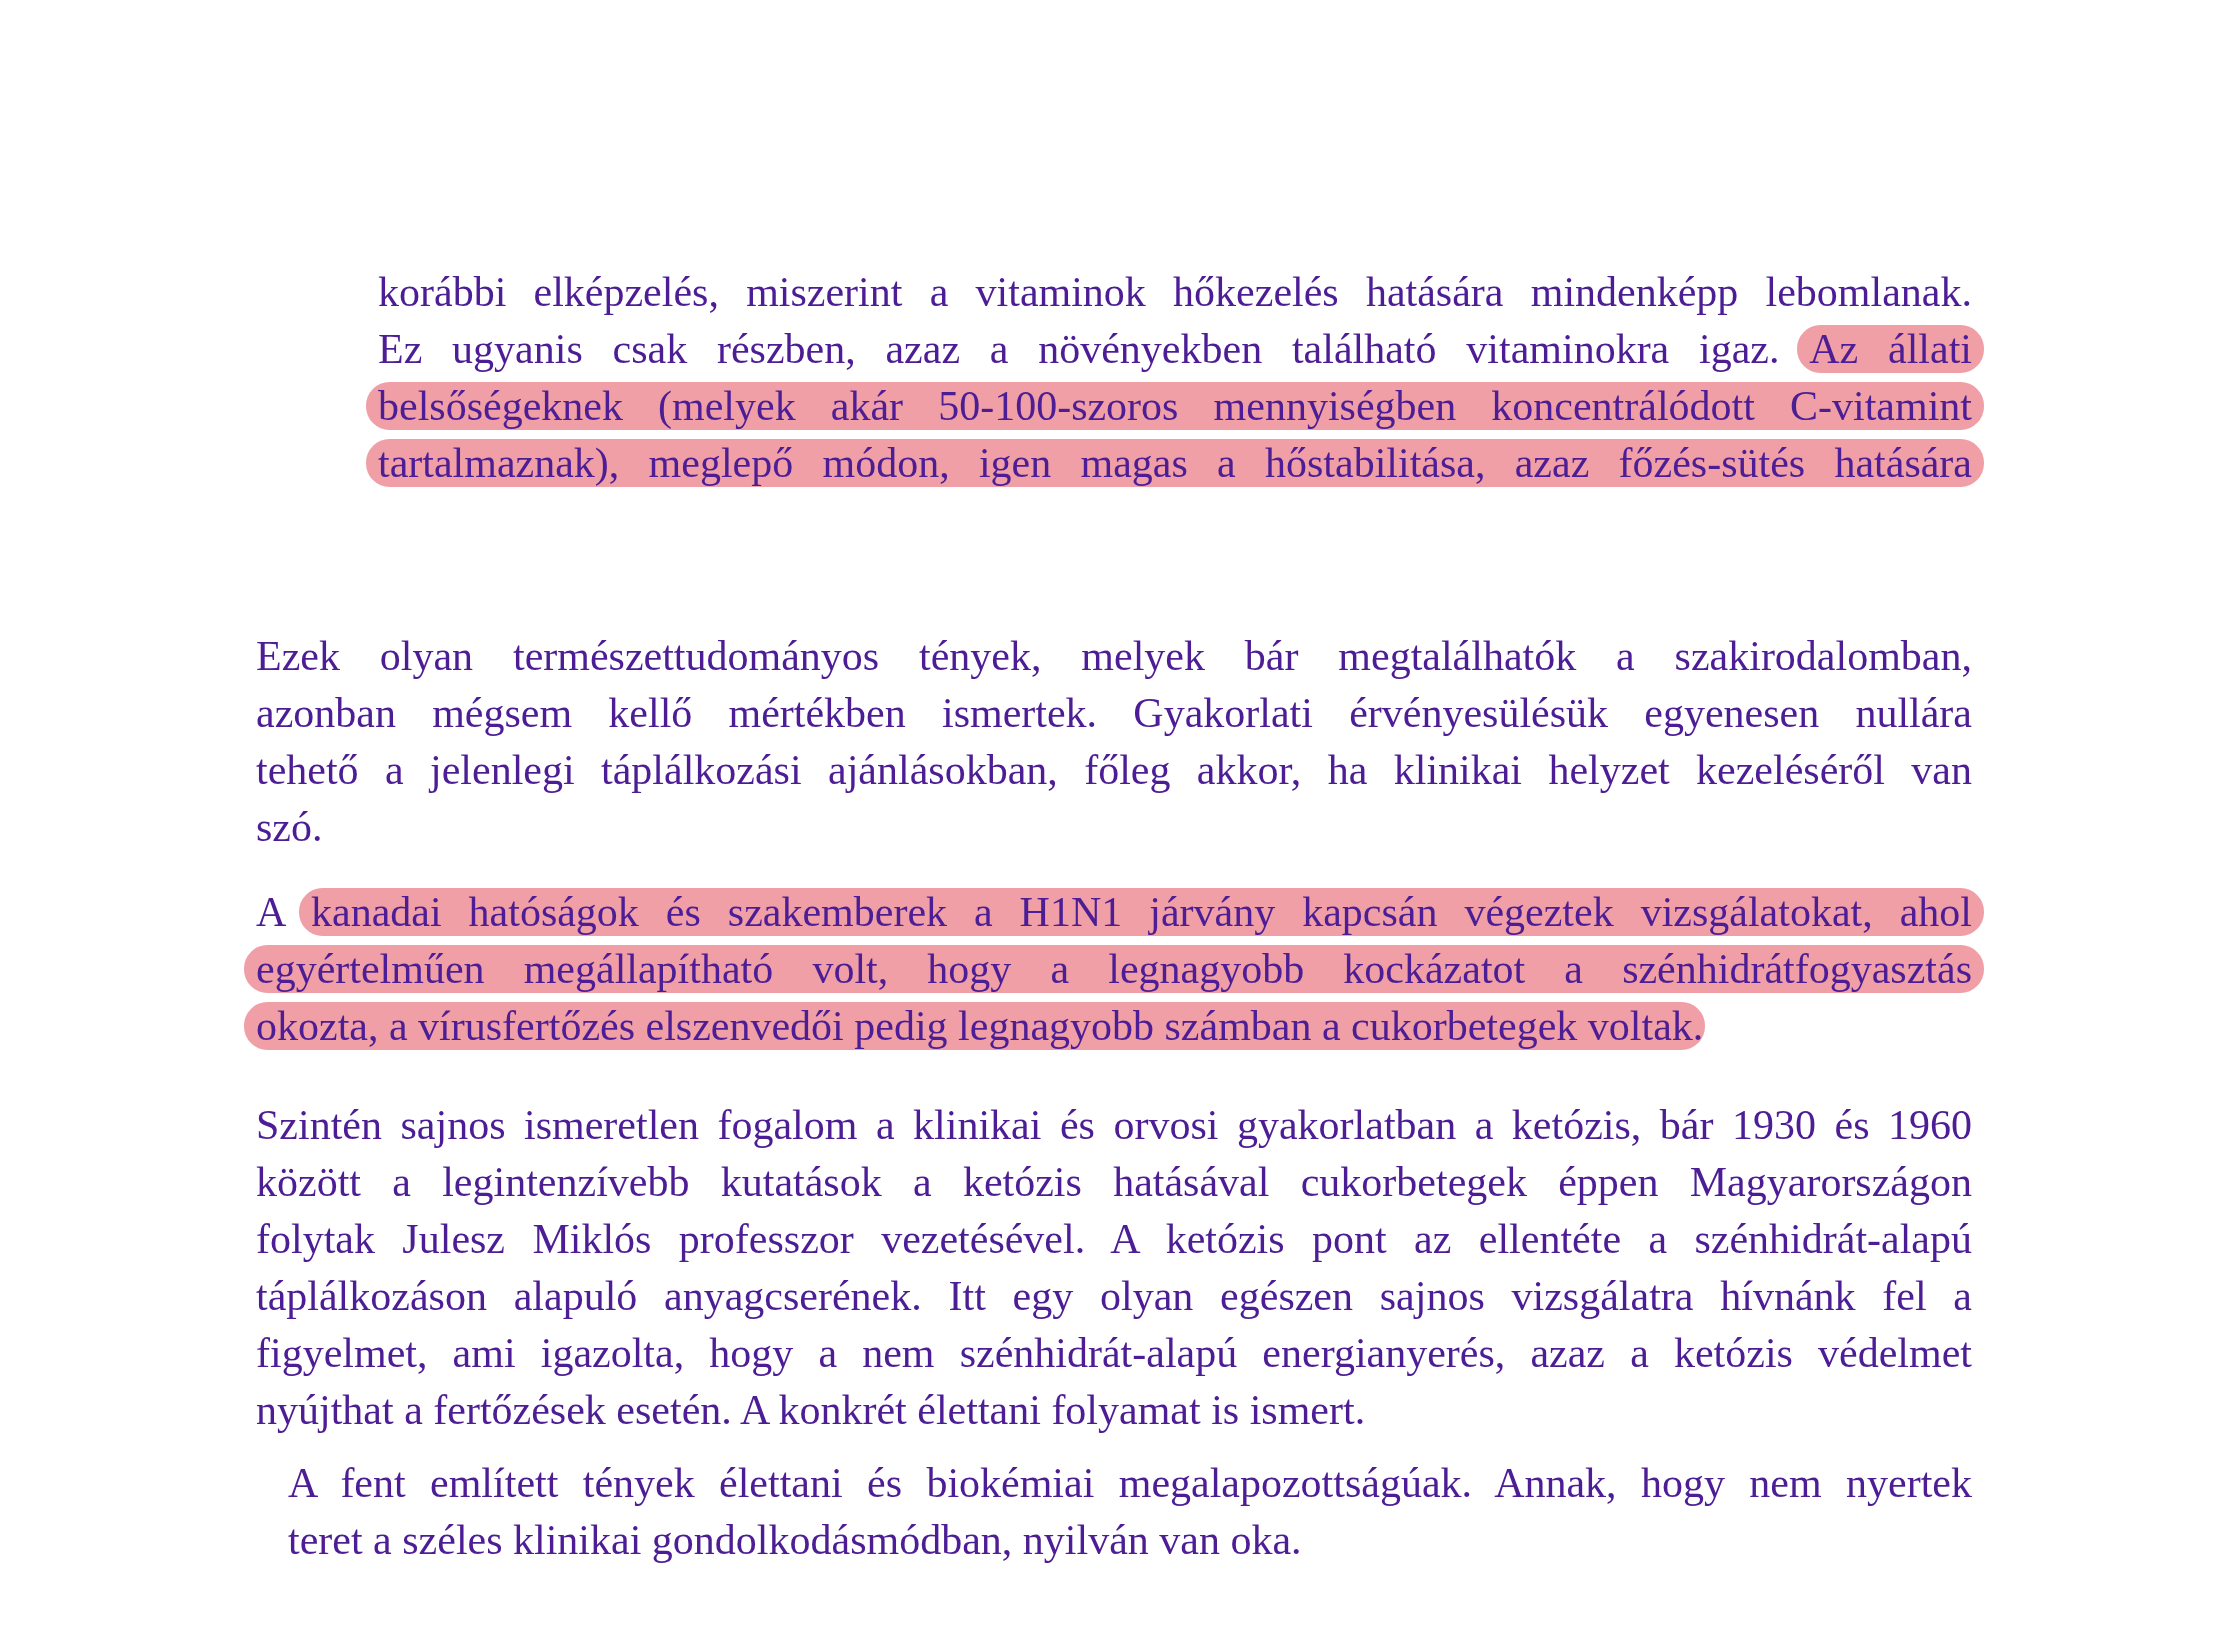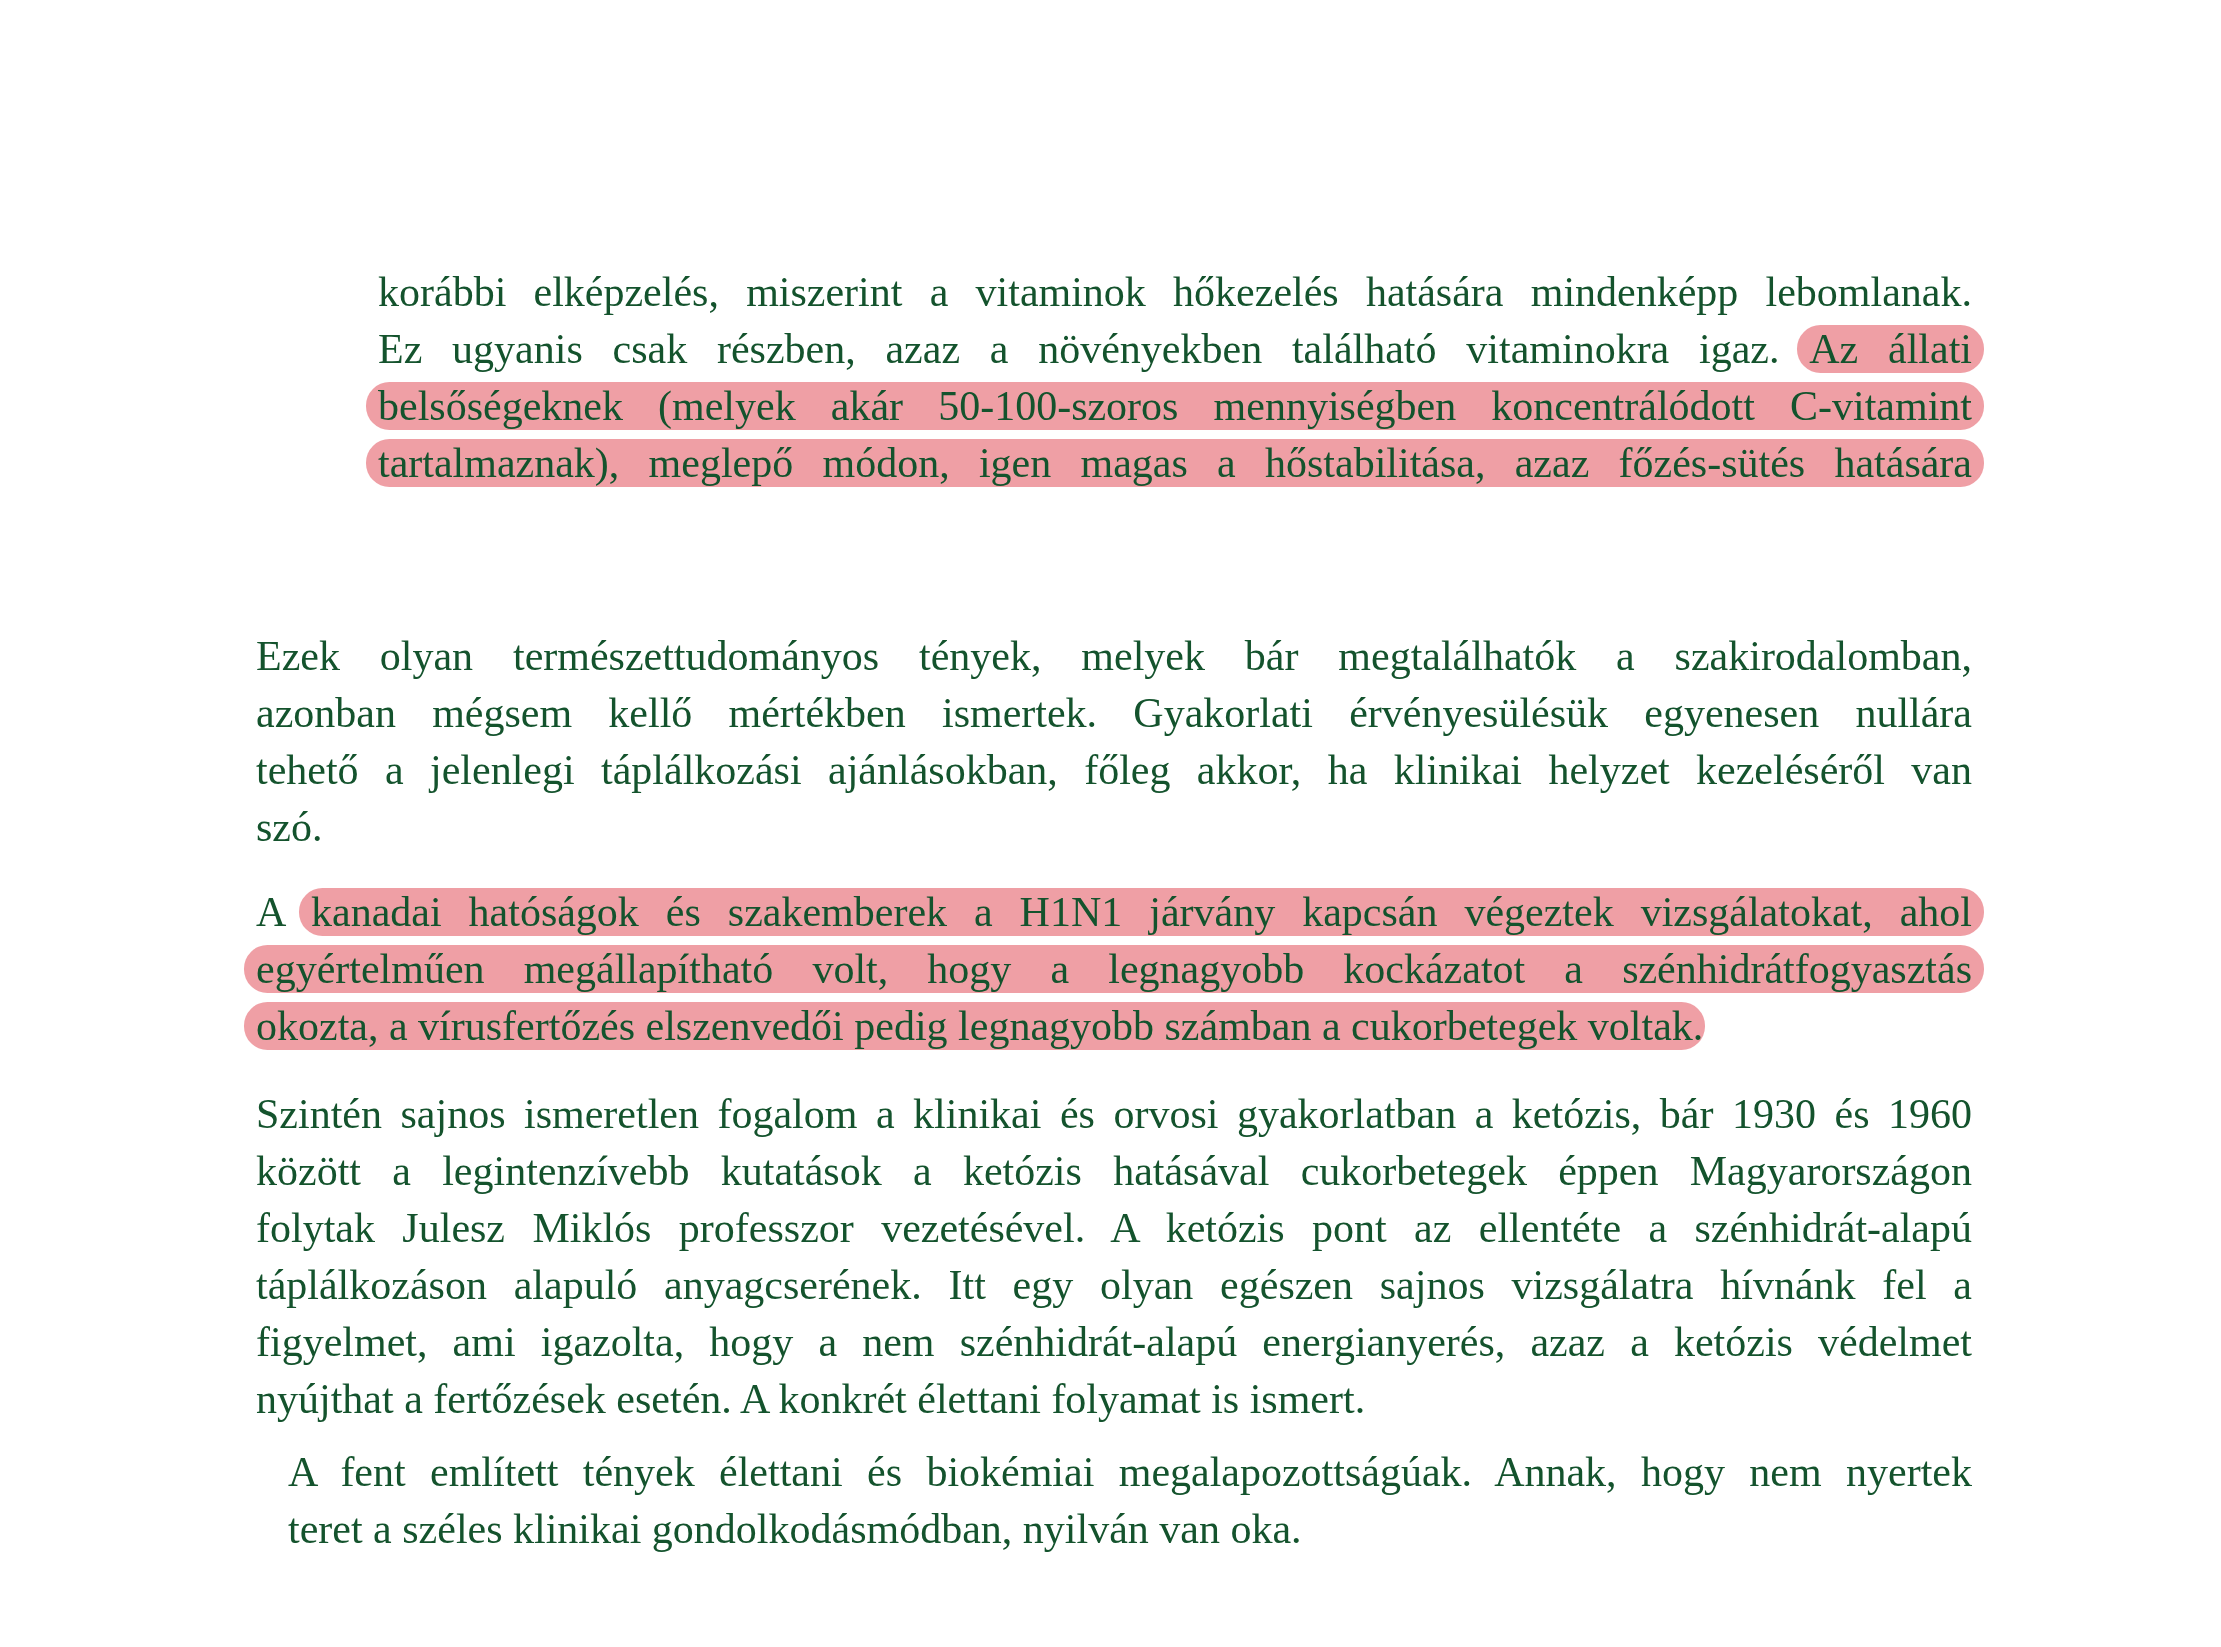--- a/index.html
+++ b/index.html
@@ -21,21 +21,21 @@
     position: absolute;
     left: 256px;
     top: 264px;
     width: 1716px;
   }
   .para { margin: 0; }
   .para.indented { margin-left: 122px; }
   
   .para:nth-child(2) { margin-top: 136px; }
   .para:nth-child(3) { margin-top: 28px; }
-  .para:nth-child(4) { margin-top: 31px; }
+  .para:nth-child(4) { margin-top: 42px; }
   .para:nth-child(5) { margin-top: 16.3px; margin-left: 32px; }
   .line {
     font-size: 42px;
     line-height: 57px;
     text-align: justify;
     text-align-last: justify;
     text-justify: inter-word;
   }
   .line.last { text-align-last: left; }
   .hl {
@@ -43,21 +43,21 @@
     border-radius: 23.5px;
     padding: 0.9px 11.8px;
     margin: 16px -11.8px;
     box-decoration-break: clone;
     -webkit-box-decoration-break: clone;
   }
 </style>
 </head>
 <body>
 
-<div class="page" style="background: rgb(255, 255, 255); color: #14532d; text-decoration: underline;">
+<div class="page" style="background: rgb(255, 255, 255); color: #4c1d95; text-decoration: underline;">
   <div class="content">
       <div class="para indented">
         <div class="line"><span class="plain">korábbi elképzelés, miszerint a vitaminok hőkezelés hatására mindenképp lebomlanak.</span></div>
         <div class="line"><span class="plain">Ez ugyanis csak részben, azaz a növényekben található vitaminokra igaz. </span><span class="hl">Az állati</span></div>
         <div class="line"><span class="hl">belsőségeknek (melyek akár 50-100-szoros mennyiségben koncentrálódott C-vitamint</span></div>
         <div class="line"><span class="hl">tartalmaznak), meglepő módon, igen magas a hőstabilitása, azaz főzés-sütés hatására</span></div>
       </div>
       <div class="para">
         <div class="line"><span class="plain">Ezek olyan természettudományos tények, melyek bár megtalálhatók a szakirodalomban,</span></div>
         <div class="line"><span class="plain">azonban mégsem kellő mértékben ismertek. Gyakorlati érvényesülésük egyenesen nullára</span></div>

